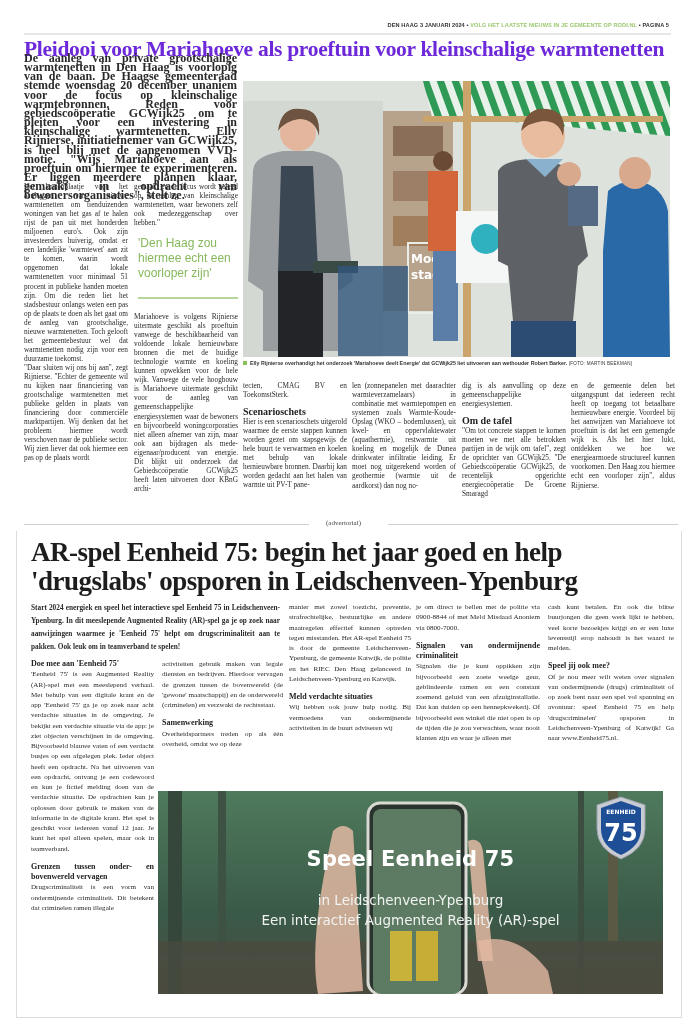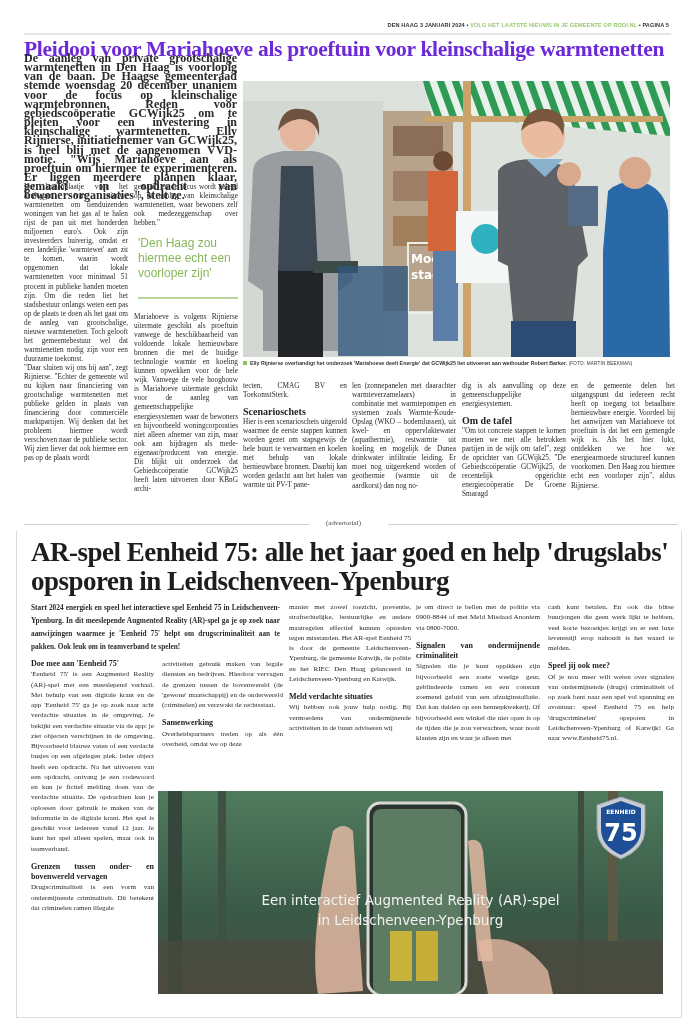--- a/index.html
+++ b/index.html
@@ -136,21 +136,21 @@
 <div class="col" style="top:381px; left:571px; width:104px;">
   <p>en de gemeente delen het uitgangspunt dat iedereen recht heeft op toegang tot betaalbare hernieuwbare energie. Voordeel bij het aanwijzen van Mariahoeve tot proeftuin is dat het een gemengde wijk is. Als het hier lukt, ontdekken we hoe we energiearmoede structureel kunnen voorkomen. Den Haag zou hiermee echt een voorloper zijn", aldus Rijnierse.</p>
 </div>
 
 <div class="adv-line" style="left:24px; width:285px;"></div>
 <div class="adv-label">(advertorial)</div>
 <div class="adv-line" style="left:388px; width:290px;"></div>
 
 <div class="box"></div>
 
-<h2 class="headline2">AR-spel Eenheid 75: alle het jaar goed en help 'drugslabs' opsporen in Leidschenveen-Ypenburg</h2>
+<h2 class="headline2">AR-spel Eenheid 75: begin het jaar goed en help 'drugslabs' opsporen in Leidschenveen-Ypenburg</h2>
 
 <p class="lead2">Start 2024 energiek en speel het interactieve spel Eenheid 75 in Leidschenveen-Ypenburg. In dit meeslepende Augmented Reality (AR)-spel ga je op zoek naar aanwijzingen waarmee je 'Eenheid 75' helpt om drugscriminaliteit aan te pakken. Ook leuk om in teamverband te spelen!</p>
 
 <div class="col c2" style="top:659px; left:31px; width:123px;">
   <h4>Doe mee aan 'Eenheid 75'</h4>
   <p>'Eenheid 75' is een Augmented Reality (AR)-spel met een meeslepend verhaal. Met behulp van een digitale krant en de app 'Eenheid 75' ga je op zoek naar acht verdachte situaties in de omgeving. Je bekijkt een verdachte situatie via de app: je ziet objecten verschijnen in de omgeving. Bijvoorbeeld blauwe vaten of een verdacht busjes op een afgelegen plek. Ieder object heeft een opdracht. Na het uitvoeren van een opdracht, ontvang je een codewoord en kun je fictief melding doen van de verdachte situatie. De opdrachten kun je oplossen door gebruik te maken van de informatie in de digitale krant. Het spel is geschikt voor iedereen vanaf 12 jaar. Je kunt het spel alleen spelen, maar ook in teamverband.</p>
   <div class="gap"></div>
   <h4>Grenzen tussen onder- en bovenwereld vervagen</h4>
   <p>Drugscriminaliteit is een vorm van ondermijnende criminaliteit. Dit betekent dat criminelen ramen illegale</p>
 </div>
@@ -195,23 +195,24 @@
     <rect x="420" y="0" width="6" height="203" fill="#3c4e40"></rect>
     <rect x="0" y="150" width="505" height="53" fill="#4b4a3e" opacity="0.7"></rect>
     <rect x="210" y="12" width="98" height="191" rx="12" fill="#2a332d" stroke="#d9d9d4" stroke-width="3"></rect>
     <rect x="215" y="18" width="88" height="185" rx="8" fill="#5d7a62"></rect>
     <rect x="232" y="140" width="22" height="50" fill="#c9b23a"></rect>
     <rect x="258" y="140" width="22" height="50" fill="#c6ad36"></rect>
     <path d="M175 40 Q185 30 195 40 L205 200 L160 203 Q150 150 175 40 Z" fill="#e2b9a2" opacity="0.85"></path>
     <path d="M310 50 Q322 45 325 60 L335 170 L320 170 Z" fill="#e2b9a2" opacity="0.85"></path>
     <path d="M320 150 Q360 140 390 180 L395 203 L330 203 Z" fill="#e2b9a2" opacity="0.8"></path>
   </svg>
+  <div class="t1">Speel Eenheid 75</div>
   <div class="t2">
+    <div>in Leidschenveen-Ypenburg</div>
     <div>Een interactief Augmented Reality (AR)-spel</div>
-    <div>in Leidschenveen-Ypenburg</div>
   </div>
   <svg class="shield" viewBox="0 0 56 66" xmlns="http://www.w3.org/2000/svg">
     <path d="M28 2 L52 10 L52 34 Q52 54 28 64 Q4 54 4 34 L4 10 Z" fill="#c8ccd2" stroke="#9aa2ad" stroke-width="1"></path>
     <path d="M28 6 L48 13 L48 34 Q48 51 28 60 Q8 51 8 34 L8 13 Z" fill="#1e4f96"></path>
     <text x="28" y="19" text-anchor="middle" font-family="DejaVu Sans, sans-serif" font-size="6" font-weight="bold" fill="#ffffff">EENHEID</text>
     <text x="28" y="46" text-anchor="middle" font-family="DejaVu Sans, sans-serif" font-size="24" font-weight="bold" fill="#ffffff">75</text>
   </svg>
 </div>
 
 </body></html>

